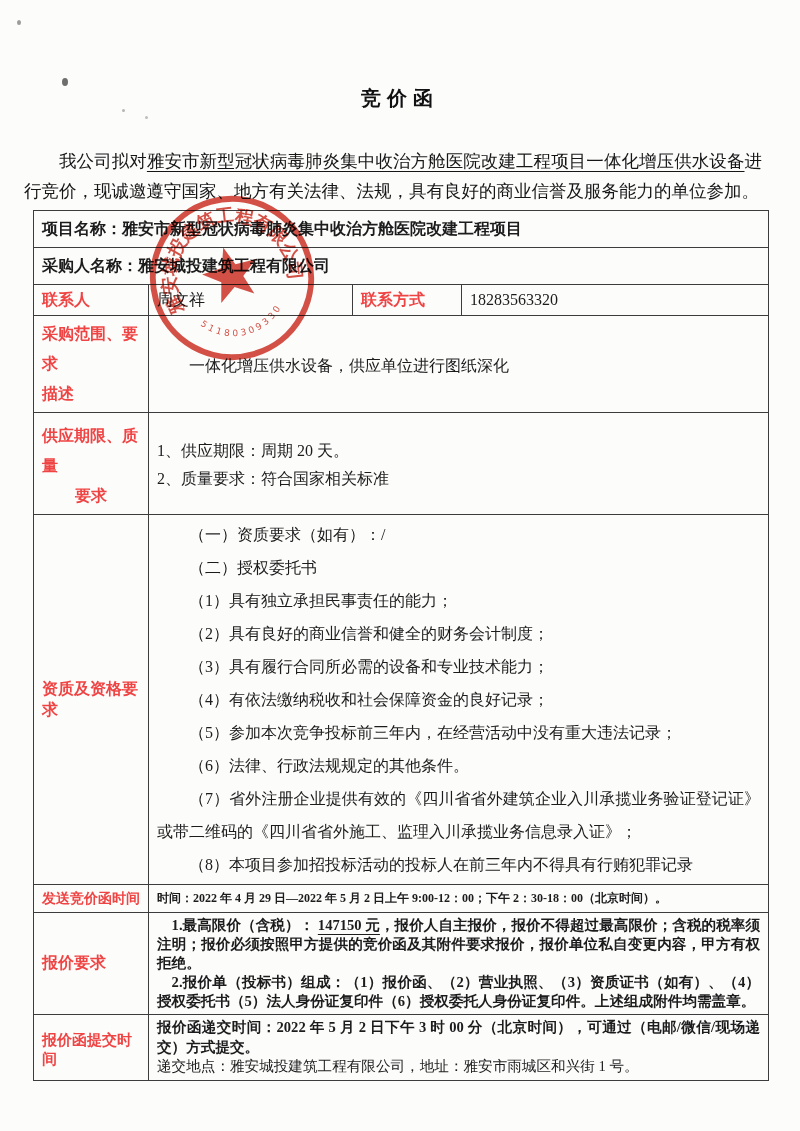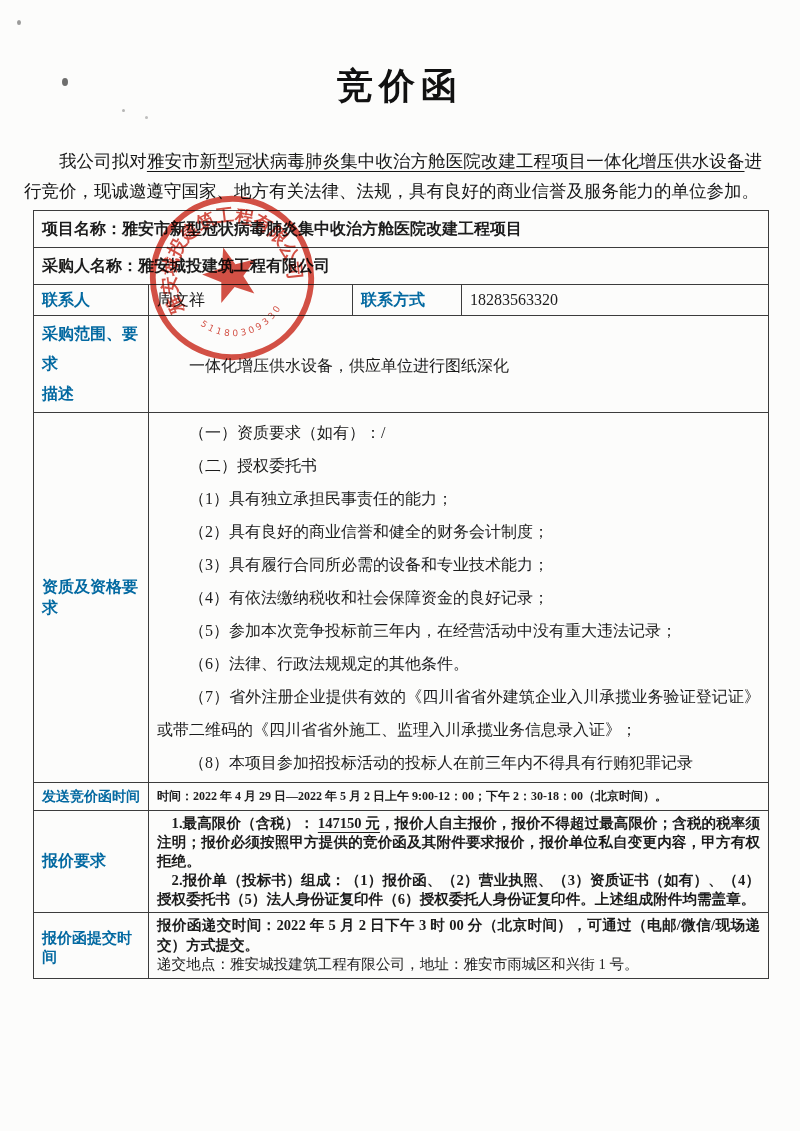--- a/index.html
+++ b/index.html
@@ -3,40 +3,40 @@
 <meta charset="utf-8">
 <style>
   html,body{margin:0;padding:0;background:#e8e8e8;}
   .page{
     position:relative; width:800px; height:1131px; margin:0 auto;
     background:#fcfcfb; overflow:hidden;
     font-family:"Liberation Serif","DejaVu Serif",serif;
     color:#1c1c1c;
   }
   .doc-title{
-    position:absolute; top:62px; left:0; width:100%;
-    text-align:center; font-size:36px; font-weight:bold;
+    position:absolute; top:85px; left:0; width:100%;
+    text-align:center; font-size:20px; font-weight:bold;
     letter-spacing:6px; color:#111;
   }
   .intro{
     position:absolute; top:128px; left:24px; width:738px;
     font-size:17.5px; line-height:30.5px; text-align:justify;
     text-indent:2em; color:#161616;
   }
   .u{ text-decoration:underline; text-underline-offset:4px; text-decoration-thickness:1px; }
   table.bid{
     position:absolute; top:210px; left:33px; width:735px;
     border-collapse:collapse; table-layout:fixed;
     font-size:16px;
   }
   table.bid td{
     border:1px solid #3c3c3c; padding:3px 8px; vertical-align:middle;
     overflow:hidden;
   }
-  td.lbl{ font-weight:bold; padding-left:7px; color:#0369a1; }
+  td.lbl{ font-weight:bold; padding-left:7px; color:#ef4444; }
   td.full{ font-weight:bold; }
   .lbl-line2-center{ text-align:center; }
   .scope-val{ text-indent:2em; }
   .vtop{ vertical-align:top; }
   .supply-lines div{ line-height:28px; }
   .qual-cell{ padding-top:6px; padding-bottom:4px; }
   .qual-cell .para{ line-height:33px; text-indent:2em; text-align:justify; }
   .send-val{ font-weight:bold; font-size:12px; white-space:nowrap; letter-spacing:0; }
   .quote-cell{ font-weight:bold; font-size:14.6px; line-height:19px; text-align:justify; padding-top:4px; padding-bottom:4px;margin-left:8px;}
   .quote-cell p{ margin:0; text-indent:1em; }
@@ -80,20 +80,30 @@
       <td>周文祥</td>
       <td class="lbl">联系方式</td>
       <td>18283563320</td>
     </tr>
     <tr style="height:62px">
       <td class="lbl vtop" style="line-height:30px">
         <div>采购范围、要求</div>
         <div>描述</div>
       </td>
       <td colspan="3" class="vtop scope-val" style="padding-top:7px">一体化增压供水设备，供应单位进行图纸深化</td>
+    </tr>
+    <tr style="height:68px">
+      <td class="lbl vtop" style="line-height:30px;padding-top:8px">
+        <div>供应期限、质量</div>
+        <div class="lbl-line2-center">要求</div>
+      </td>
+      <td colspan="3" class="vtop supply-lines" style="padding-top:6px">
+            <div class="">1、供应期限：周期 20 天。</div>
+            <div class="">2、质量要求：符合国家相关标准</div>
+          </td>
     </tr>
     <tr style="height:368px">
       <td class="lbl">资质及资格要求</td>
       <td colspan="3" class="vtop qual-cell">
             <div class="para">（一）资质要求（如有）：/</div>
             <div class="para">（二）授权委托书</div>
             <div class="para">（1）具有独立承担民事责任的能力；</div>
             <div class="para">（2）具有良好的商业信誉和健全的财务会计制度；</div>
             <div class="para">（3）具有履行合同所必需的设备和专业技术能力；</div>
             <div class="para">（4）有依法缴纳税收和社会保障资金的良好记录；</div>

